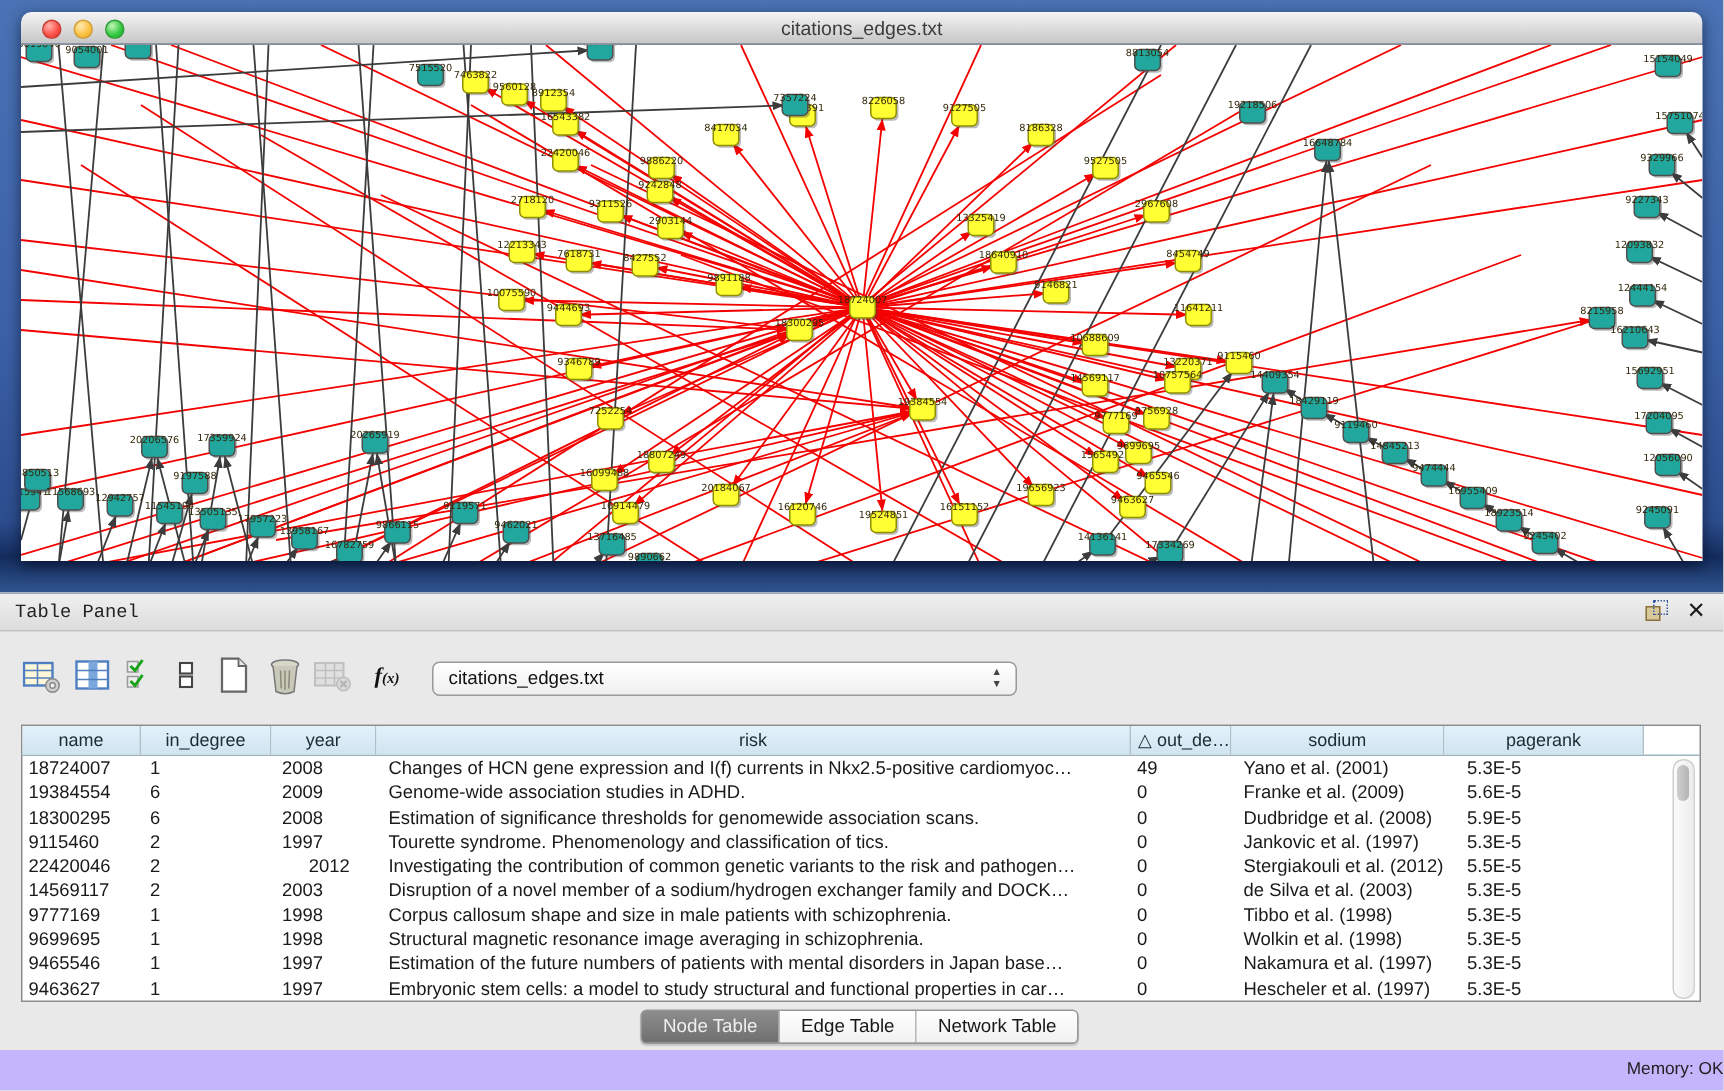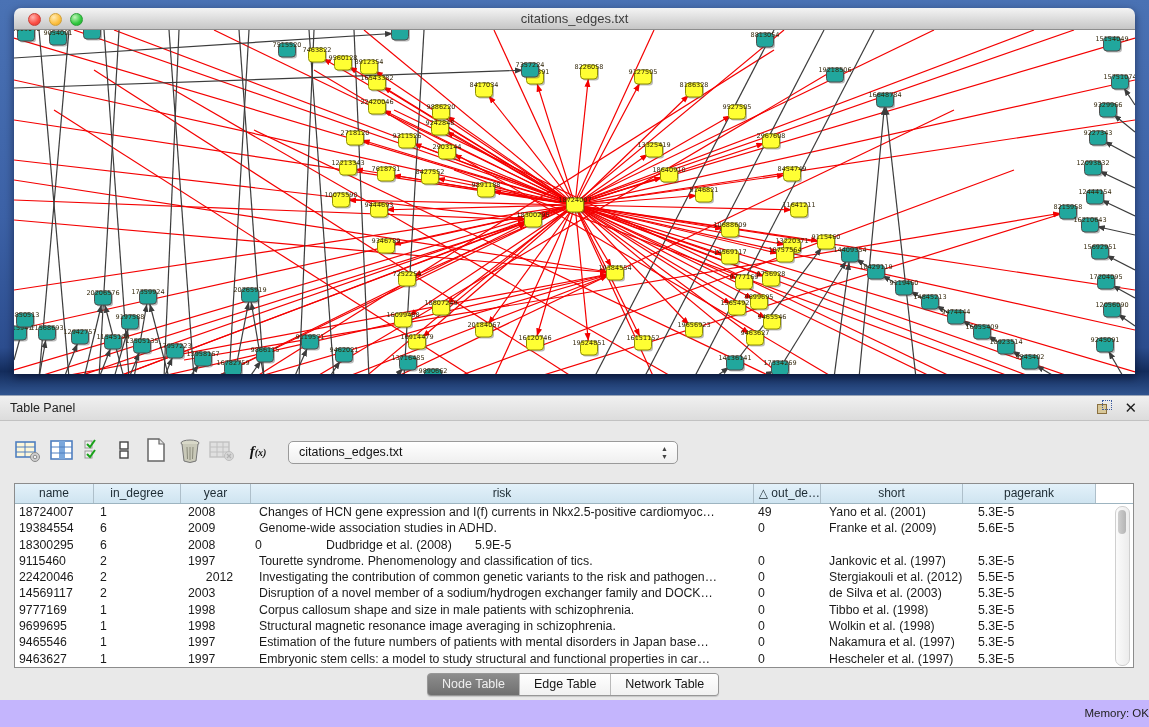--- a/index.html
+++ b/index.html
@@ -16,21 +16,21 @@
   .lights{position:absolute;left:14px;top:4.5px;display:flex;gap:8px;}
   .light{width:13px;height:13px;border-radius:50%;box-sizing:border-box;}
   .light.red{background:radial-gradient(circle at 35% 30%,#ffb3ad,#fb4d43 60%,#d83a31);border:1px solid #ca3d35;}
   .light.yellow{background:radial-gradient(circle at 35% 30%,#ffeab3,#fdbf3e 60%,#e0a323);border:1px solid #cfa03a;}
   .light.green{background:radial-gradient(circle at 35% 30%,#c2f5b8,#2fc83e 60%,#23a632);border:1px solid #2c9e38;}
   .canvas-wrap{position:absolute;left:0;top:22px;width:1121px;height:344px;background:#ffffff;overflow:hidden;}
   
   .panel{position:absolute;left:0;top:395px;width:1149px;height:332px;background:#e9e9e9;}
   .panel-header{position:absolute;left:0;top:0;width:100%;height:26px;
      background:linear-gradient(#f0f0f0,#dcdcdc);border-top:1px solid #98a4b8;border-bottom:1px solid #c2c2c2;box-sizing:border-box;}
-  .panel-title{position:absolute;left:10px;top:5px;font-size:12.5px;color:#222;}
+  .panel-title{position:absolute;left:10px;top:5px;font-size:12.5px;color:#222;font-family:Liberation Mono, monospace;}
   .ph-icons{position:absolute;right:38px;top:4px;display:flex;gap:16px;align-items:center;}
   .float-ico{width:14px;height:14px;position:relative;}
   .float-ico .sq1{position:absolute;left:0;top:4px;width:8px;height:8px;border:1.5px solid #8a7040;background:#d8c89a;}
   .float-ico .sq2{position:absolute;left:5px;top:0;width:8px;height:8px;border:1.5px dotted #3a5aa0;background:transparent;}
   .close-ico{position:absolute;right:12px;top:3px;font-size:15px;font-weight:bold;color:#1c1c1c;line-height:18px;}
   .toolbar{position:absolute;left:0;top:26px;width:100%;height:60px;}
   .tb-btn{position:absolute;top:16px;width:28px;height:28px;display:flex;align-items:center;justify-content:center;}
   .combo{position:absolute;left:288px;top:20px;width:390px;height:23px;border:1px solid #9a9a9a;border-radius:5px;
      background:linear-gradient(#ffffff,#efefef);box-sizing:border-box;box-shadow:inset 0 1px 0 #fff;}
   .combo-text{position:absolute;left:10px;top:3px;font-size:12.5px;color:#111;}
@@ -635,21 +635,21 @@
     </div>
   </div>
 
   <div class="tblwrap">
     <div class="thead" id="thead">
         <div class="th" style="width: 79px;">name</div>
         <div class="th" style="width: 87px;">in_degree</div>
         <div class="th" style="width: 70px;">year</div>
         <div class="th" style="width: 503px;">risk</div>
         <div class="th" style="width: 67px; text-align: right; padding-left: 4px;">△ out_de…</div>
-        <div class="th" style="width: 142px;">short</div>
+        <div class="th" style="width: 142px;">sodium</div>
         <div class="th" style="width: 133px;">pagerank</div>
       </div>
     <div id="tbody">
         <div class="trow">
           <div class="td" style="width: 79px; padding-left: 4px;">18724007</div>
           <div class="td" style="width: 87px; padding-left: 6px;">1</div>
           <div class="td" style="width: 70px; padding-left: 7px;">2008</div>
           <div class="td" style="width: 503px; padding-left: 8px;">Changes of HCN gene expression and I(f) currents in Nkx2.5-positive cardiomyoc…</div>
           <div class="td" style="width: 67px; padding-left: 4px;">49</div>
           <div class="td" style="width: 142px; padding-left: 8px;">Yano et al. (2001)</div>
@@ -661,20 +661,21 @@
           <div class="td" style="width: 70px; padding-left: 7px;">2009</div>
           <div class="td" style="width: 503px; padding-left: 8px;">Genome-wide association studies in ADHD.</div>
           <div class="td" style="width: 67px; padding-left: 4px;">0</div>
           <div class="td" style="width: 142px; padding-left: 8px;">Franke et al. (2009)</div>
           <div class="td" style="width: 133px; padding-left: 15px;">5.6E-5</div>
         </div>
         <div class="trow">
           <div class="td" style="width: 79px; padding-left: 4px;">18300295</div>
           <div class="td" style="width: 87px; padding-left: 6px;">6</div>
           <div class="td" style="width: 70px; padding-left: 7px;">2008</div>
+          <div class="td" style="width: 503px; padding-left: 8px;">Estimation of significance thresholds for genomewide association scans.</div>
           <div class="td" style="width: 67px; padding-left: 4px;">0</div>
           <div class="td" style="width: 142px; padding-left: 8px;">Dudbridge et al. (2008)</div>
           <div class="td" style="width: 133px; padding-left: 15px;">5.9E-5</div>
         </div>
         <div class="trow">
           <div class="td" style="width: 79px; padding-left: 4px;">9115460</div>
           <div class="td" style="width: 87px; padding-left: 6px;">2</div>
           <div class="td" style="width: 70px; padding-left: 7px;">1997</div>
           <div class="td" style="width: 503px; padding-left: 8px;">Tourette syndrome. Phenomenology and classification of tics.</div>
           <div class="td" style="width: 67px; padding-left: 4px;">0</div>

